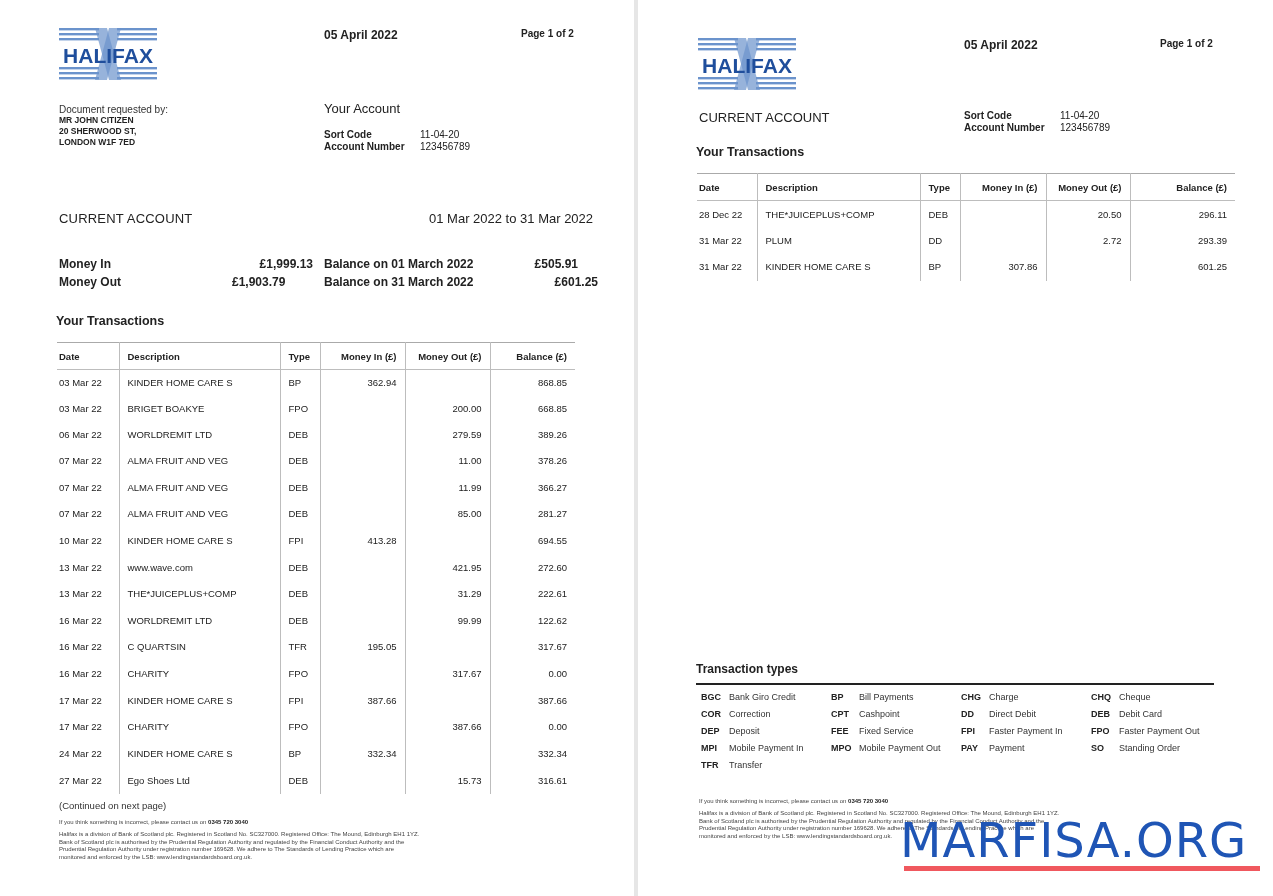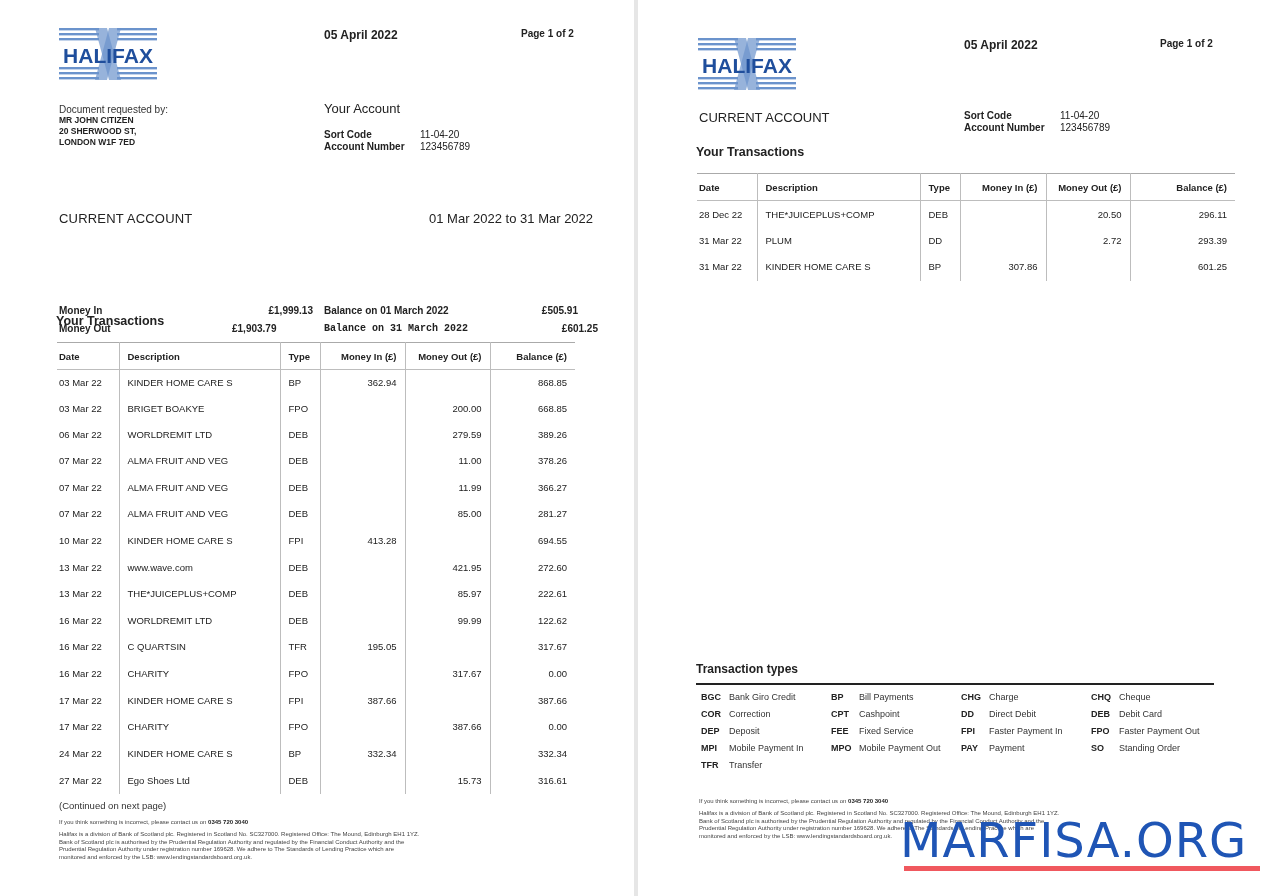--- a/index.html
+++ b/index.html
@@ -23,21 +23,21 @@
   .small-label { font-size: 10px; color: #333; }
   .addr { font-size: 8.5px; font-weight: bold; line-height: 11px; color: #222; }
 
   .your-account { font-size: 13px; color: #222; }
   .kv { font-size: 10px; line-height: 12px; color: #222; }
   .kv .k { font-weight: bold; display: inline-block; width: 96px; }
 
   .section-title { font-size: 13px; color: #222; letter-spacing: 0.2px; }
   .period { font-size: 13px; color: #222; }
 
-  .summary { font-size: 10px; font-weight: bold; color: #222; margin-top: 48px; }
+  .summary { font-size: 12px; font-weight: bold; color: #222; }
 
   .heading { font-size: 12.5px; font-weight: bold; color: #222; }
 
   
   table.tx { position: absolute; border-collapse: collapse; font-size: 9.5px; color: #222; }
   table.tx th { font-weight: bold; text-align: left; padding: 0 8px; height: 27px; border-bottom: 1px solid #bdbdbd; }
   table.tx thead tr { border-top: 1px solid #aaa; }
   table.tx td { padding: 0 8px; white-space: nowrap; }
   table.tx th + th, table.tx td + td { border-left: 1px solid #bdbdbd; }
   table.tx .r { text-align: right; }
@@ -105,21 +105,21 @@
   <div class="abs section-title" style="left:59px; top:211px;">CURRENT ACCOUNT</div>
   <div class="abs period" style="left:429px; top:211px;">01 Mar 2022 to 31 Mar 2022</div>
 
   <div class="abs summary" style="left:59px; top:257px;">Money In</div>
   <div class="abs summary" style="left:232px; top:257px; width:81px; text-align:right;">£1,999.13</div>
   <div class="abs summary" style="left:324px; top:257px;">Balance on 01 March 2022</div>
   <div class="abs summary" style="left:500px; top:257px; width:78px; text-align:right;">£505.91</div>
 
   <div class="abs summary" style="left:59px; top:275px;">Money Out</div>
   <div class="abs summary" style="left:232px; top:275px; width:81px; text-align:left;">£1,903.79</div>
-  <div class="abs summary" style="left:324px; top:275px;font-family:Liberation Mono, monospace;">Balance on 31 March 2022</div>
+  <div class="abs summary" style="left:324px; top:275px;">Balance on 31 March 2022</div>
   <div class="abs summary" style="left:520px; top:275px; width:78px; text-align:right;">£601.25</div>
 
   <div class="abs heading" style="left:56px; top:314px;">Your Transactions</div>
 
   <table class="tx" style="left:57px; top:342px; width:518px;">
     <colgroup>
       <col style="width:62px">
         <col style="width:161px">
         <col style="width:40px">
         <col style="width:85px">
@@ -199,21 +199,21 @@
           <td>DEB</td>
           <td class="r"></td>
           <td class="r">421.95</td>
           <td class="r">272.60</td>
         </tr>
         <tr style="height: 26.5px;">
           <td class="c-date">13 Mar 22</td>
           <td>THE*JUICEPLUS+COMP</td>
           <td>DEB</td>
           <td class="r"></td>
-          <td class="r">85.97</td>
+          <td class="r">31.29</td>
           <td class="r">222.61</td>
         </tr>
         <tr style="height: 26.5px;">
           <td class="c-date">16 Mar 22</td>
           <td>WORLDREMIT LTD</td>
           <td>DEB</td>
           <td class="r"></td>
           <td class="r">99.99</td>
           <td class="r">122.62</td>
         </tr>

